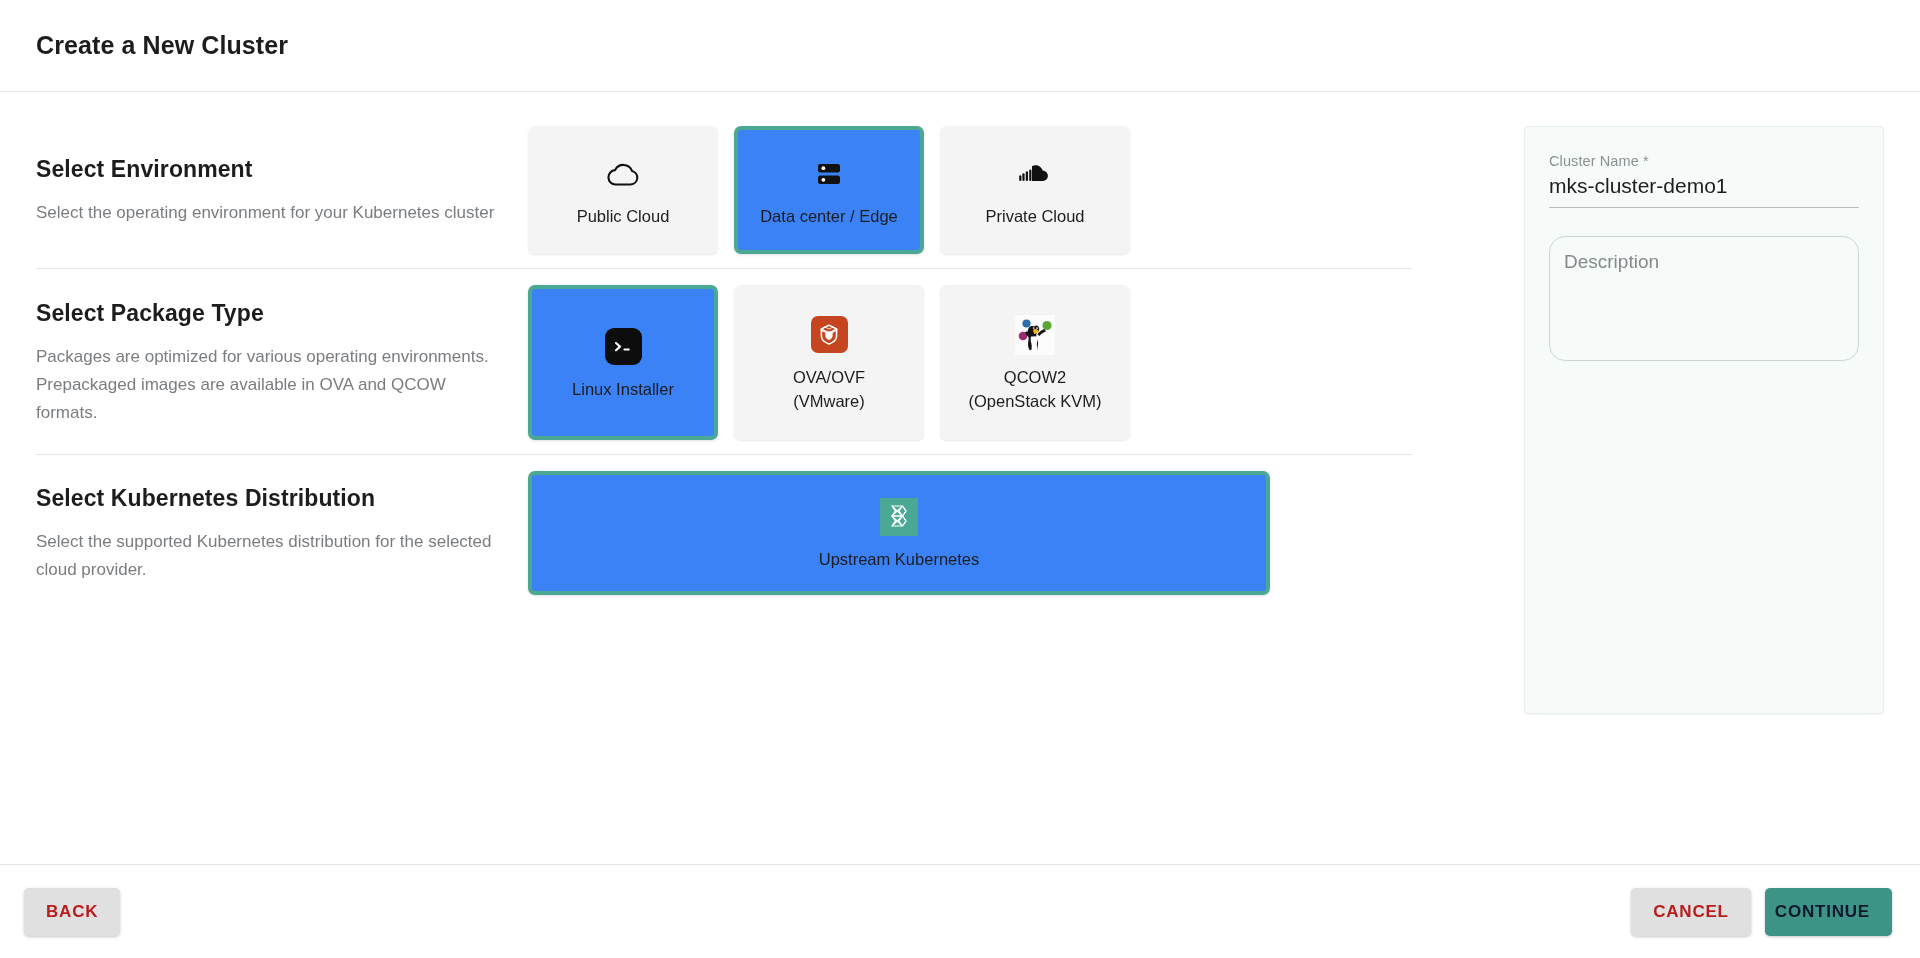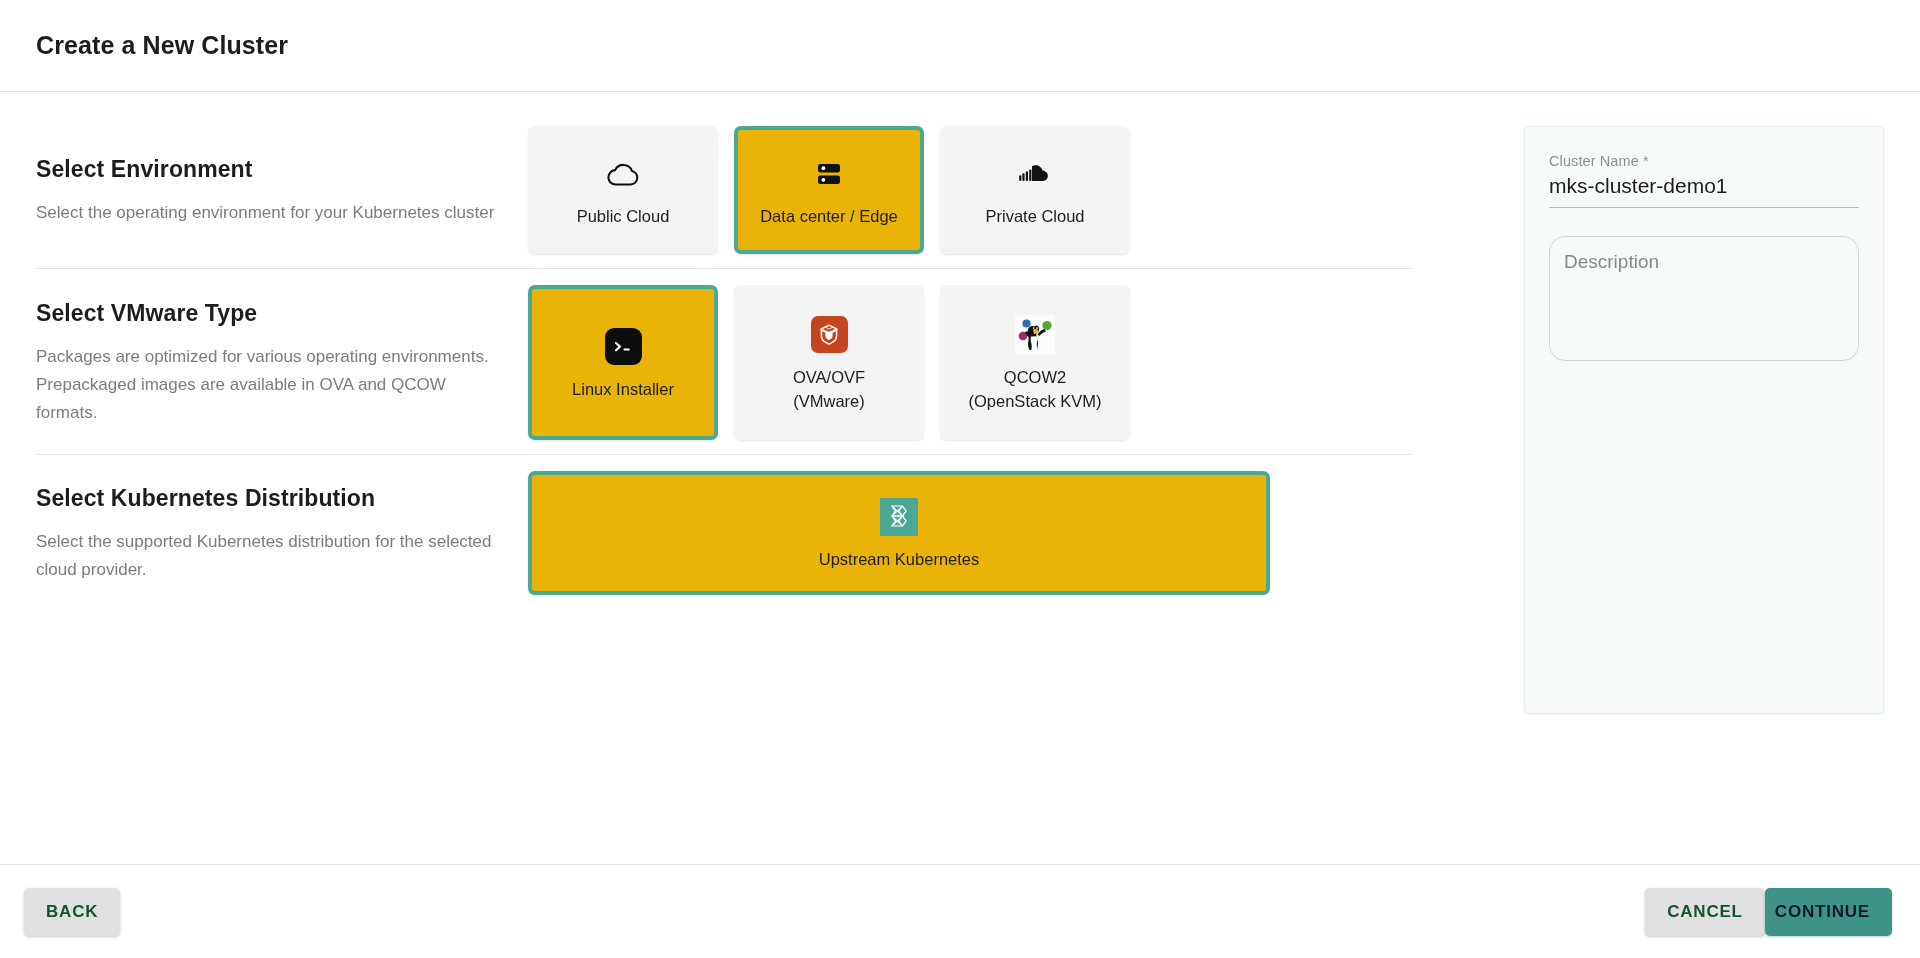--- a/index.html
+++ b/index.html
@@ -100,21 +100,21 @@
     height: 128px;
     display: flex;
     flex-direction: column;
     align-items: center;
     justify-content: center;
     cursor: pointer;
     box-shadow: 0 1px 2px rgba(0,0,0,.10);
     user-select: none;
   }
   .card.selected {
-    background: #eab308;
+    background: #3b82f6;
     border: 4px solid #4aa894;
     box-shadow: 0 1px 3px rgba(0,0,0,.13);
   }
   .card.wide {
     width: 742px;
     height: 124px;
   }
   .card-icon {
     height: 46px;
     display: flex;
@@ -219,23 +219,23 @@
     font-family: "Liberation Sans", sans-serif;
     font-size: 17px;
     font-weight: bold;
     letter-spacing: .8px;
     border: none;
     border-radius: 5px;
     padding: 14px 22px;
     cursor: pointer;
     box-shadow: 0 1px 3px rgba(0,0,0,.22);
   }
-  .btn-grey { background: #e0e0e0; color: #14532d; }
+  .btn-grey { background: #e0e0e0; color: #b91c1c; }
   .btn-teal { background: #3d9486; color: #0f172a; padding-left: 10px; }
-  .footer-right { display: flex; }
+  .footer-right { display: flex; gap: 14px; }
 </style>
 </head>
 <body>
 
 <div class="page">
 
   <div class="header">
     <div class="header-title">Create a New Cluster</div>
   </div>
 
@@ -284,21 +284,21 @@
             <div class="card-label">Private Cloud</div>
           </div>
 
         </div>
       </div>
 
       <div class="section-divider"></div>
 
       <div class="section">
         <div class="sec-text">
-          <div class="sec-title">Select VMware Type</div>
+          <div class="sec-title">Select Package Type</div>
           <p class="sec-desc">Packages are optimized for various operating environments. Prepackaged images are available in OVA and QCOW formats.</p>
         </div>
         <div class="cards row2">
 
           <div class="card selected">
             <div class="card-icon">
               <div class="ic-terminal">
                 <svg width="22" height="16" viewBox="0 0 22 16">
                   <path d="M4 4l4 3.6L4 11.2" fill="none" stroke="#fff" stroke-width="2.1" stroke-linecap="round" stroke-linejoin="round"></path>
                   <rect x="11.4" y="9.6" width="6.4" height="2" rx="1" fill="#fff"></rect>

